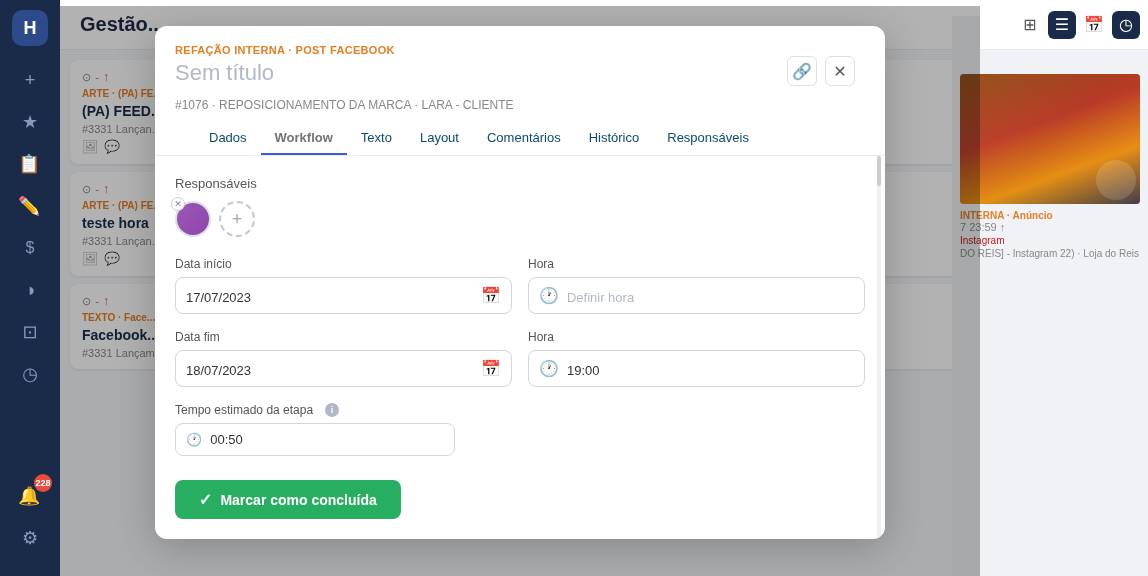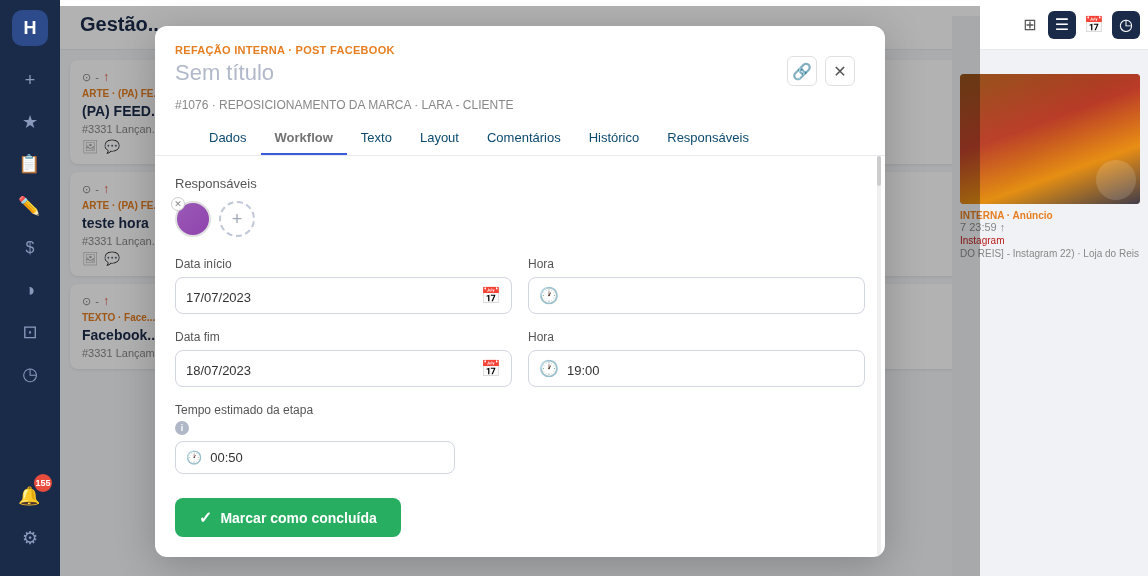--- a/index.html
+++ b/index.html
@@ -379,23 +379,22 @@
     
     .tempo-section {
       margin-bottom: 24px;
     }
     .tempo-label {
       font-size: 12px;
       color: #555;
       font-weight: 500;
       margin-bottom: 6px;
       display: flex;
-      align-items: flex-start;
-      gap: 4px;
-      flex-direction: column;
+      align-items: flex-end;
+      gap: 12px;
     }
     .info-icon {
       width: 14px; height: 14px;
       background: #b0b8c8;
       border-radius: 50%;
       display: inline-flex; align-items: center; justify-content: center;
       font-size: 9px;
       color: white;
       font-weight: bold;
     }
@@ -455,21 +454,21 @@
     <span>◑</span>
   </div>
   <div class="sidebar-icon">
     <span>⊡</span>
   </div>
   <div class="sidebar-icon">
     <span>◷</span>
   </div>
   <div class="sidebar-icon" style="margin-top:auto;">
     <span>🔔</span>
-    <span class="badge">155</span>
+    <span class="badge">228</span>
   </div>
   <div class="sidebar-icon" style="margin-bottom:10px;">
     <span>⚙</span>
   </div>
 </div>
 
 <div class="main-area">
   <div class="header">
     <span class="header-title">Gestão...</span>
   </div>
@@ -585,20 +584,21 @@
           <div class="field-label">Data início</div>
           <div class="field-input">
             <input type="text" value="17/07/2023" readonly="" style="">
             <span class="icon">📅</span>
           </div>
         </div>
         <div class="field-group">
           <div class="field-label">Hora</div>
           <div class="field-input">
             <span class="icon">🕐</span>
+            <input type="text" placeholder="Definir hora" style="">
           </div>
         </div>
       </div>
 
       <div class="fields-row">
         <div class="field-group">
           <div class="field-label">Data fim</div>
           <div class="field-input">
             <input type="text" value="18/07/2023" readonly="" style="">
             <span class="icon">📅</span>

